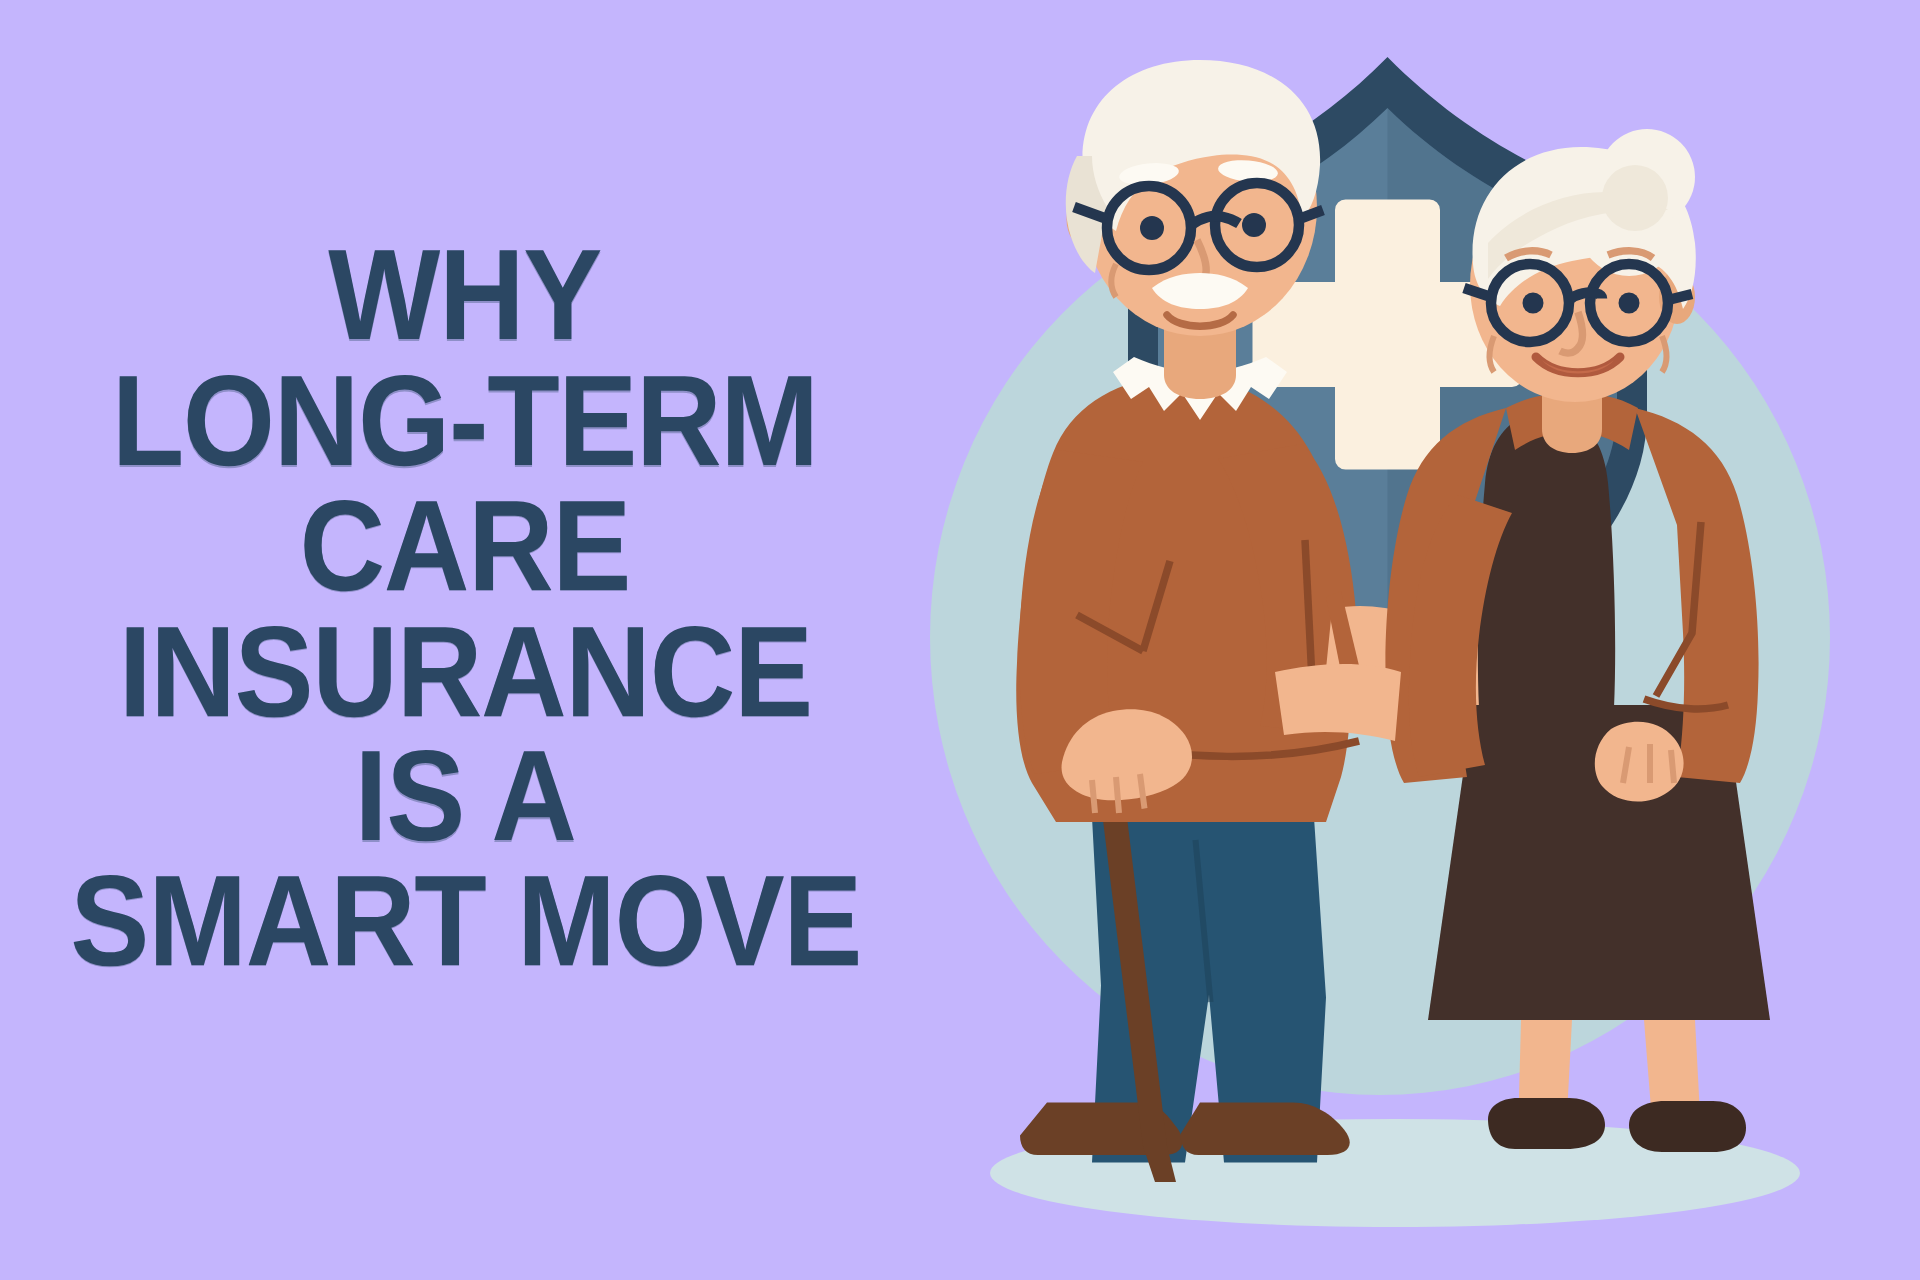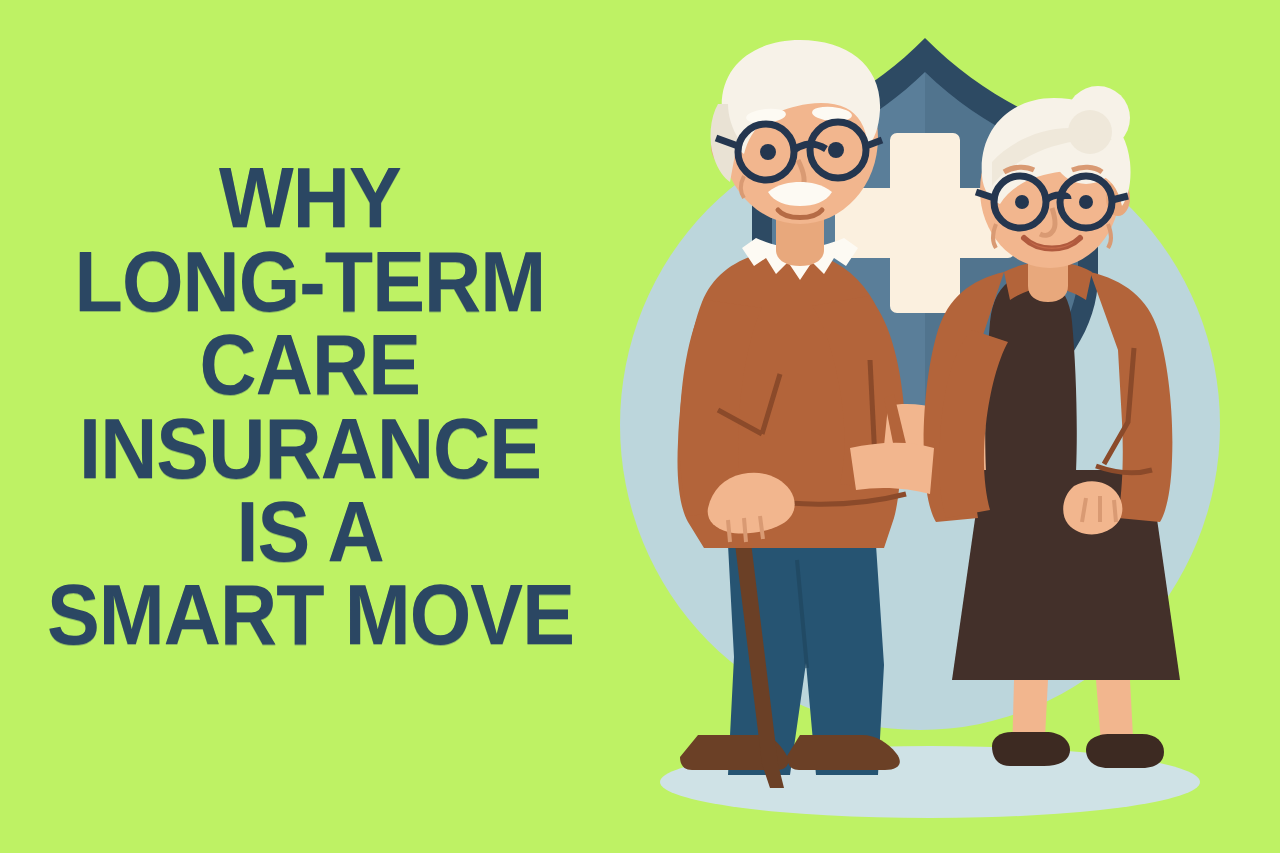--- a/index.html
+++ b/index.html
@@ -5,21 +5,21 @@
   * { margin:0; padding:0; box-sizing:border-box; }
   html, body {
     width:1280px; height:853px;
     font-family:"Liberation Sans", sans-serif;
     background:#fbf0df;
     overflow:hidden;
   }
   #poster {
     position:relative;
     width:1280px; height:853px;
-    background:#bef264;
+    background:#c4b5fd;
   }
 
   
   #headline {
     position:absolute;
     left:0; top:0;
     width:620px; height:853px;
     display:flex;
     flex-direction:column;
     align-items:center;

